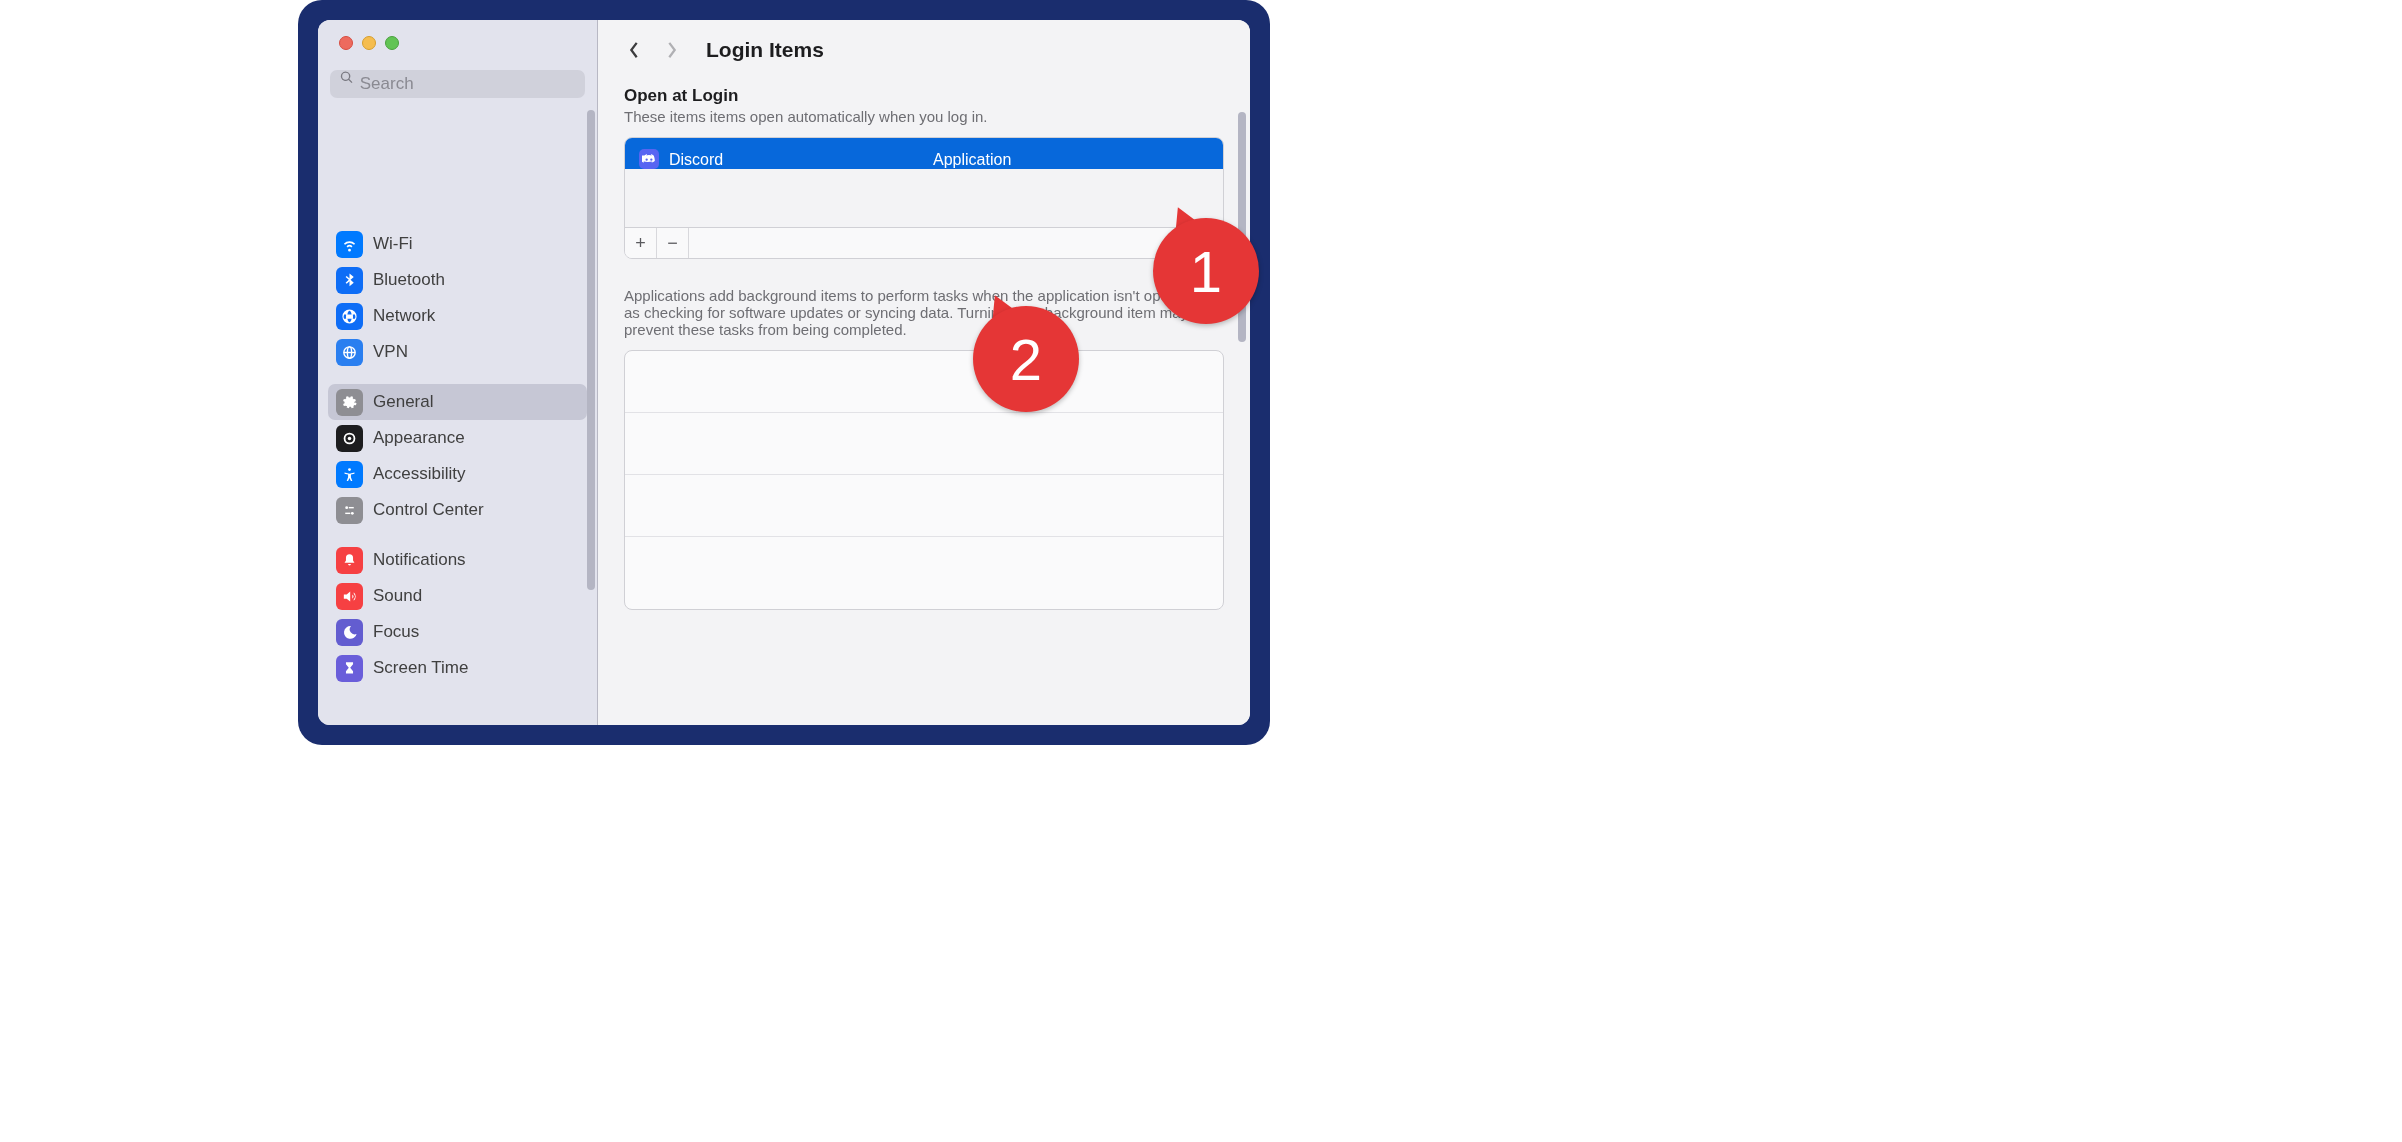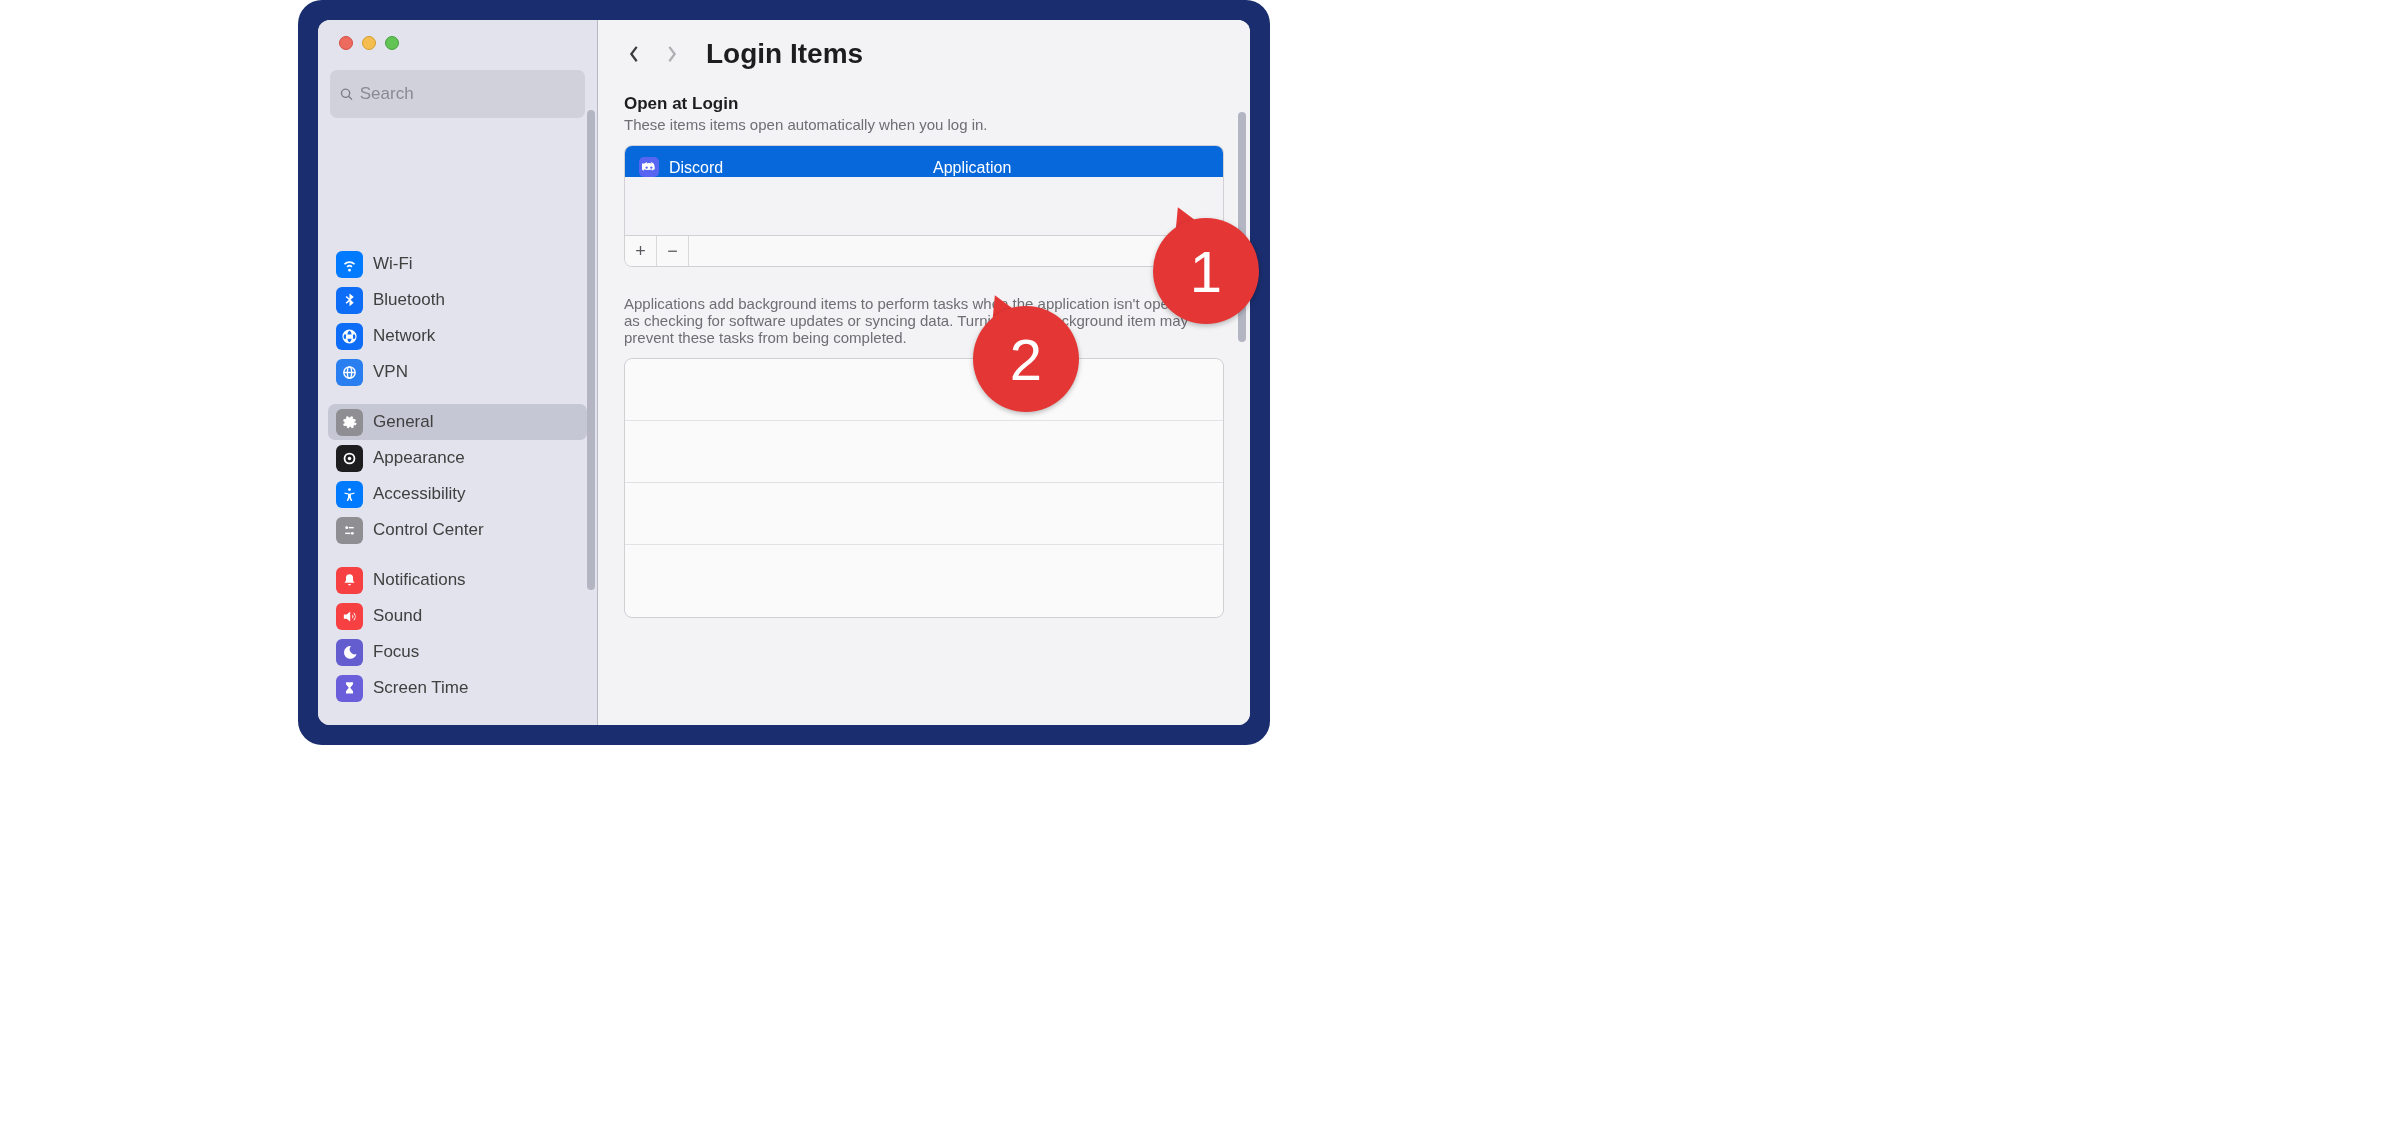--- a/index.html
+++ b/index.html
@@ -49,23 +49,22 @@
     height: 14px;
     border-radius: 50%;
   }
   .tl-red { background: #ed6a5e; border: 0.5px solid #d74c40; }
   .tl-yellow { background: #f5bd4f; border: 0.5px solid #d69e2e; }
   .tl-green { background: #61c454; border: 0.5px solid #4ba03f; }
   .search-box {
     margin: 0 12px 8px 12px;
     background: #d0d1db;
     border-radius: 7px;
-    height: 48px;
-    display: flex;
-    align-items: center;
+    height: 28px;
+    display: flex;
     padding: 0 10px;
     gap: 6px;
   }
   .search-icon-svg { width: 15px; height: 15px; fill: #7a7a82; }
   .search-input {
     border: none;
     background: transparent;
     outline: none;
     font-size: 17px;
     color: #333;
@@ -131,21 +130,21 @@
   .nav-arrow {
     width: 24px;
     height: 24px;
     display: flex;
     align-items: center;
     justify-content: center;
   }
   .nav-arrow svg { width: 14px; height: 18px; stroke-width: 2.5; fill: none; }
   .nav-back svg { stroke: #3c3c3e; }
   .nav-fwd svg { stroke: #b0b0b4; }
-  .page-title { font-size: 28px; font-weight: 700; color: #1d1d1f; margin-left: 8px; }
+  .page-title { font-size: 21px; font-weight: 700; color: #1d1d1f; margin-left: 8px; }
 
   .content-body {
     flex: 1;
     overflow-y: auto;
     padding: 12px 26px 20px 26px;
     position: relative;
   }
   .section-title { font-size: 17px; font-weight: 700; color: #1d1d1f; margin-bottom: 2px; }
   .section-desc { font-size: 15px; color: #6e6e73; margin-bottom: 12px; }
 

